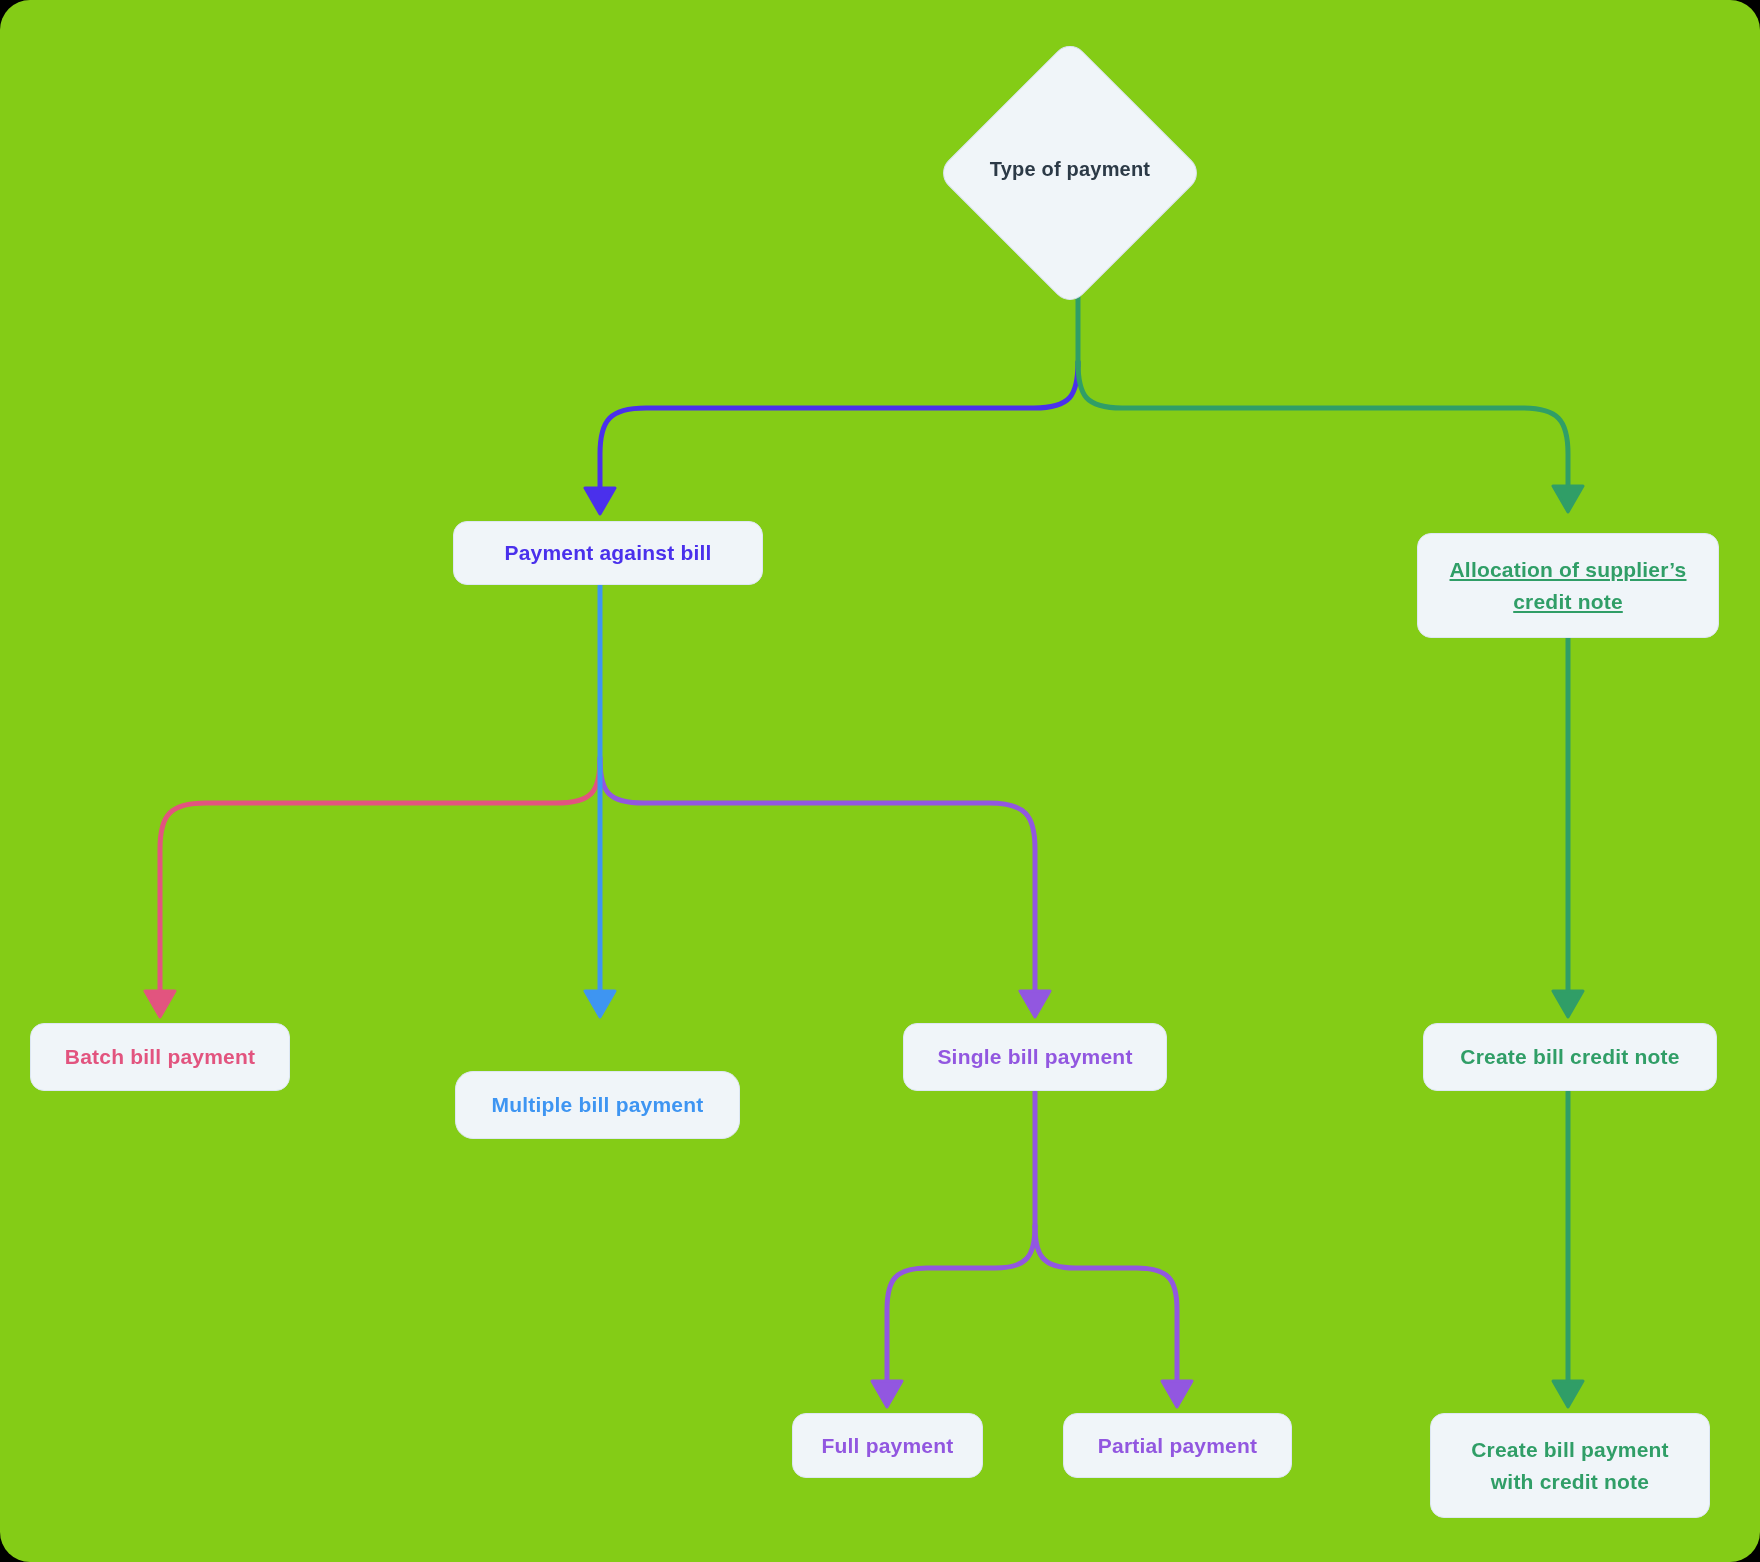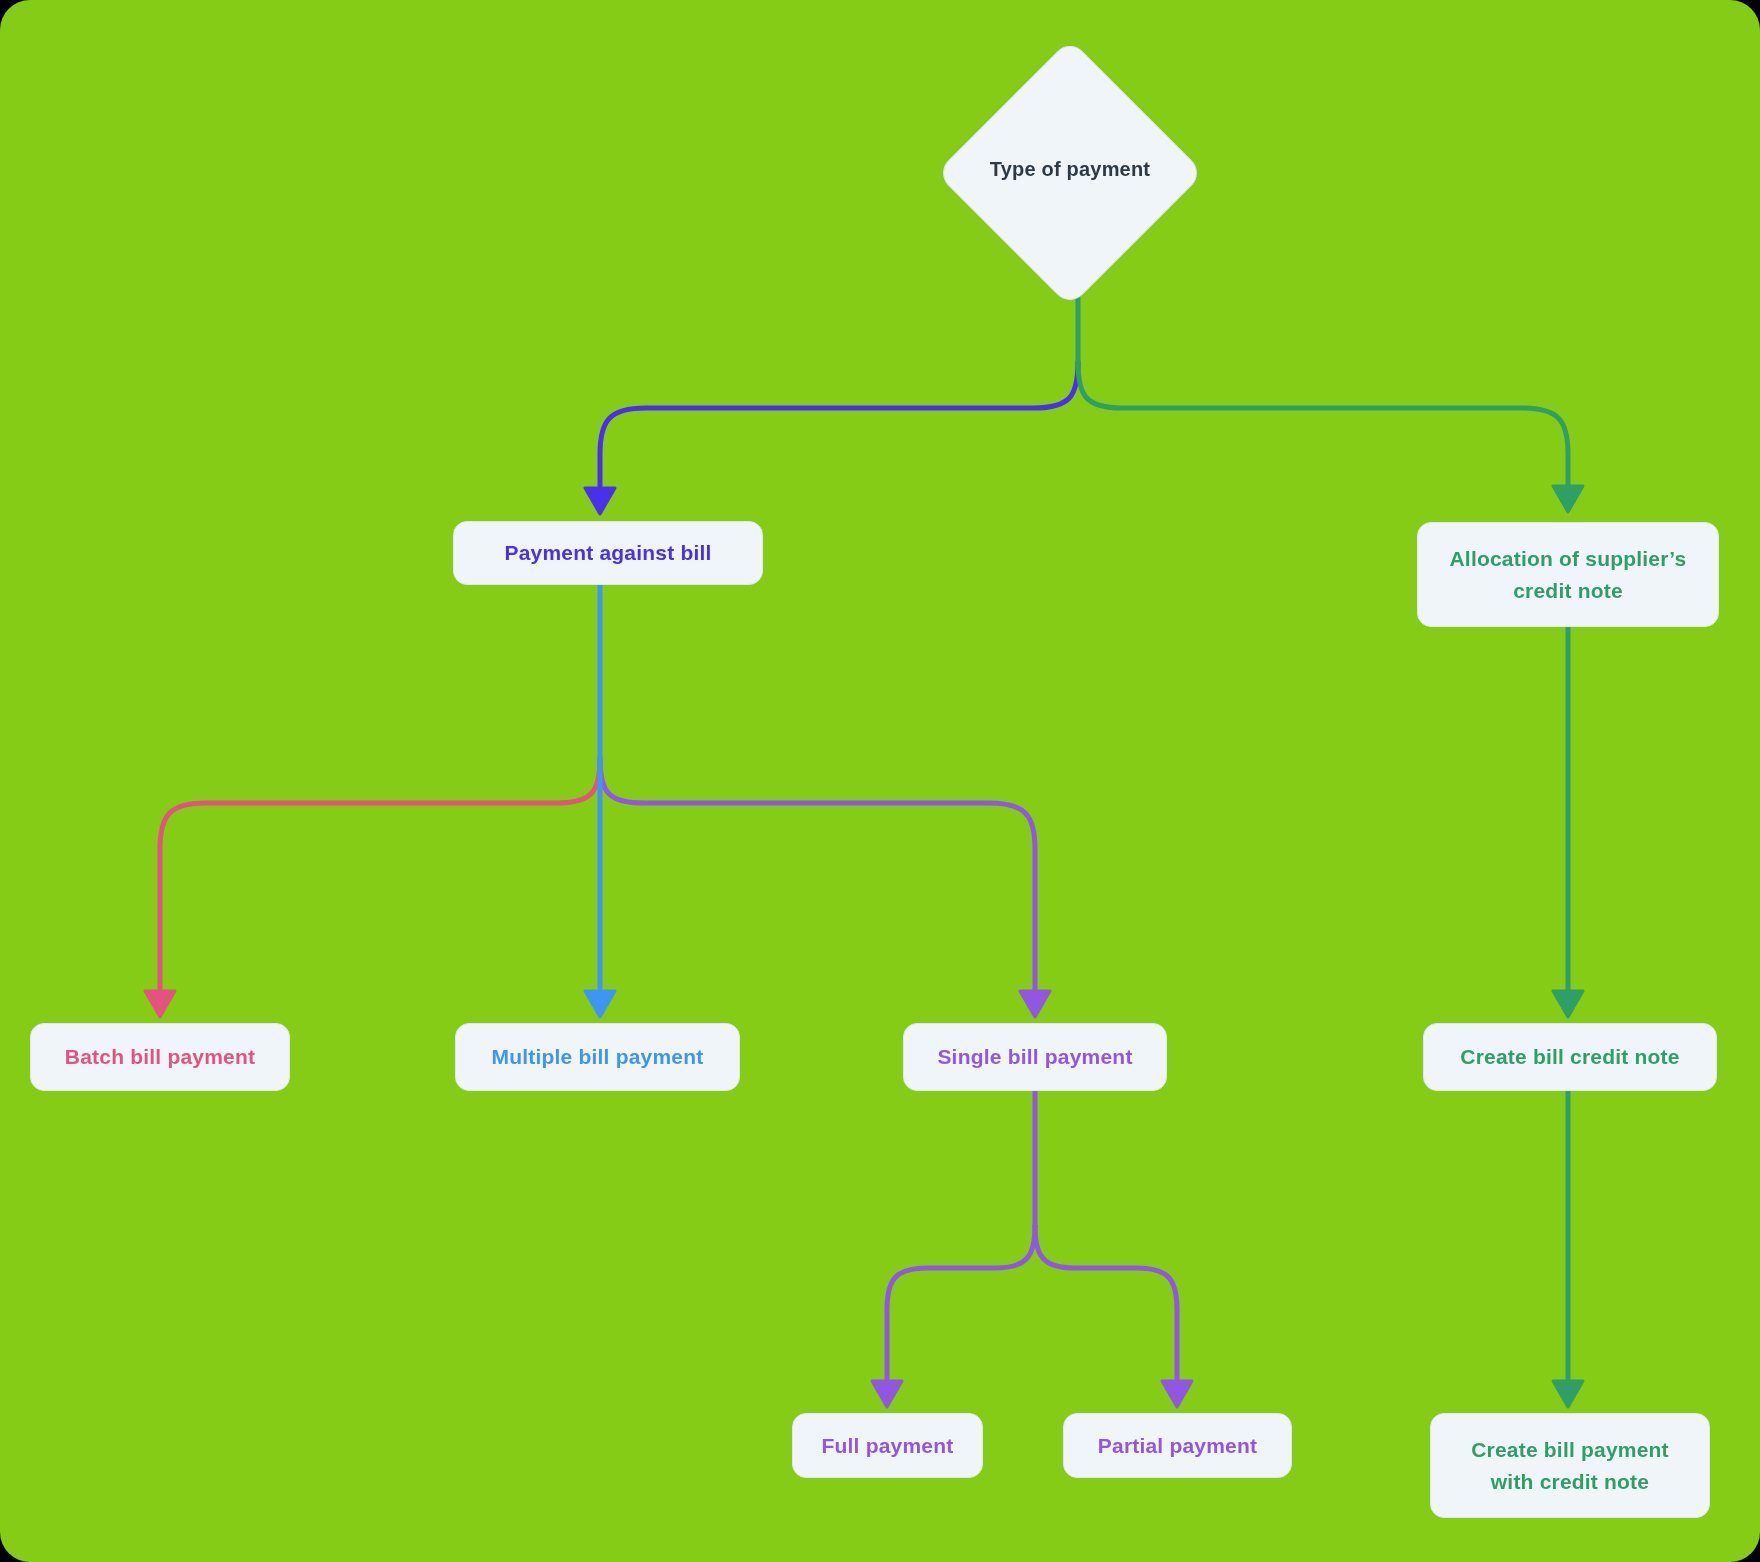--- a/index.html
+++ b/index.html
@@ -12,23 +12,23 @@
         background:#f0f5f9;border:1.5px solid #dde7f3;border-radius:14px;
         font-weight:bold;font-size:21px;line-height:1.5;text-align:center;
         letter-spacing:0.2px;box-sizing:border-box;padding:8px 16px;}
   .diamond{position:absolute;left:975px;top:78px;width:190px;height:190px;
            background:#f0f5f9;border:1.5px solid #dbe4f2;border-radius:18px;
            transform:rotate(45deg);box-sizing:border-box;}
   .diamond-label{position:absolute;left:945px;top:158px;width:250px;text-align:center;
            font-weight:bold;font-size:20px;letter-spacing:0.2px;}
   
   #n-payment-against-bill{left:445px;top:521px;width:310px;height:64px;}
-  #n-allocation-credit-note{left:1417px;top:522px;width:302px;height:105px;}
+  #n-allocation-credit-note{left:1417px;top:533px;width:302px;height:105px;text-decoration:underline;}
   #n-batch-bill-payment{left:30px;top:1023px;width:260px;height:68px;}
-  #n-multiple-bill-payment{left:455px;top:1023px;width:285px;height:68px;}
+  #n-multiple-bill-payment{left:455px;top:1071px;width:285px;height:68px;border-radius:18px;}
   #n-single-bill-payment{left:903px;top:1023px;width:264px;height:68px;}
   #n-create-bill-credit-note{left:1423px;top:1023px;width:294px;height:68px;}
   #n-full-payment{left:792px;top:1413px;width:191px;height:65px;}
   #n-partial-payment{left:1063px;top:1413px;width:229px;height:65px;}
   #n-create-bill-payment-with-credit-note{left:1430px;top:1413px;width:280px;height:105px;}
 </style>
 </head>
 <body>
 
 <div id="canvas">

